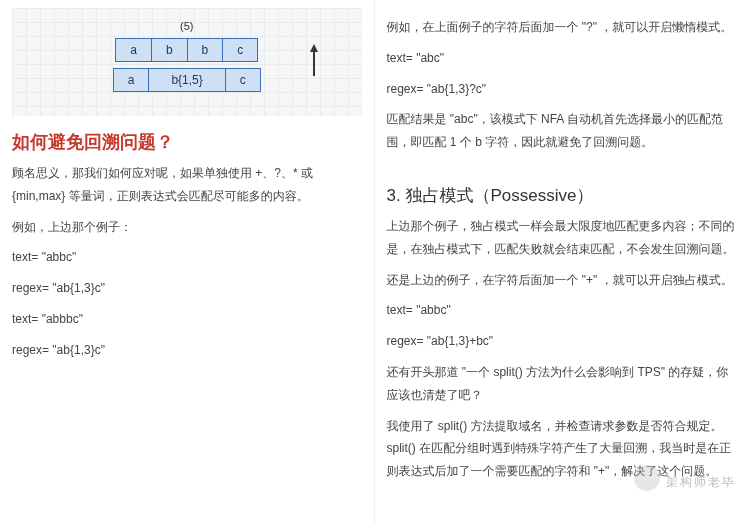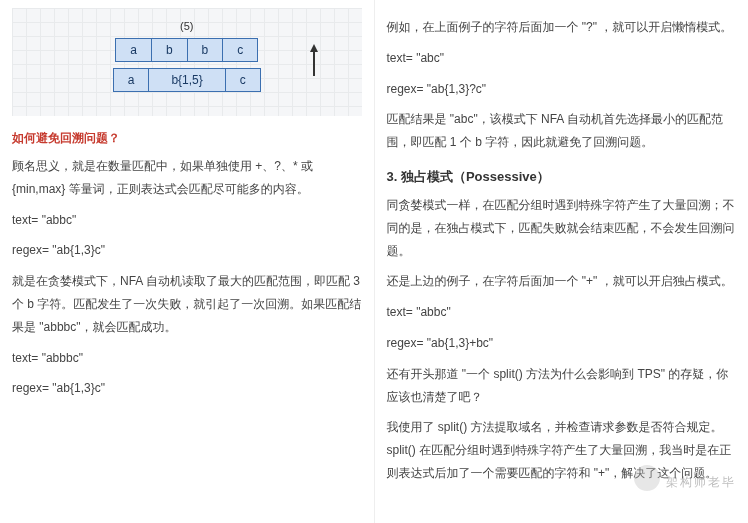--- a/index.html
+++ b/index.html
@@ -45,22 +45,22 @@
       border-right: 4px solid transparent;
       border-bottom: 8px solid #333;
     }
     .arrow::after {
       content: "";
       position: absolute;
       top: 8px; left: -1px;
       width: 2px; height: 24px;
       background: #333;
     }
-    h3.q { color: #c63a2e; font-size: 12px; font-weight: bold; margin: 10px 0 8px; }
-    h4.sec { font-size: 13px; font-weight: bold; margin: 14px 0 8px; }
+    h3.q { color: #c63a2e; font-size: 18px; font-weight: bold; margin: 10px 0 8px; }
+    h4.sec { font-size: 17px; font-weight: normal; margin: 30px 0 8px; }
     p { line-height: 1.9; margin: 8px 0; font-size: 12px; color: #444; }
     .watermark { position: absolute; right: 12px; bottom: 32px; opacity: .35; display: flex; align-items: flex-end; gap: 6px; }
     .wm-icon { width: 26px; height: 26px; border-radius: 50%; background: #bbb; }
     .wm-text { font-size: 12px; color: #444; letter-spacing: 2px; }
     .rel { position: relative; height: 100%; }
   </style>
 </head>
 <body>
 
 <div class="col col-left">
@@ -75,37 +75,37 @@
     <div class="row-cells">
       <div class="cell">a</div>
       <div class="cell wide">b{1,5}</div>
       <div class="cell">c</div>
     </div>
     <div class="arrow"></div>
   </div>
 
   <h3 class="q">如何避免回溯问题？</h3>
 
-  <p>顾名思义，就是在数量匹配中，如果单独使用 +、?、* 或 {min,max} 等量词，正则表达式会匹配尽可能多的内容。</p>
+  <p>顾名思义，那我们如何应对呢，如果单独使用 +、?、* 或 {min,max} 等量词，正则表达式会匹配尽可能多的内容。</p>
+  <p>例如，上边那个例子：</p>
   <p>text=  "abbc"</p>
   <p>regex=  "ab{1,3}c"</p>
-  <p>就是在贪婪模式下，NFA 自动机读取了最大的匹配范围，即匹配 3 个 b 字符。匹配发生了一次失败，就引起了一次回溯。如果匹配结果是 "abbbc"，就会匹配成功。</p>
   <p>text=  "abbbc"</p>
   <p>regex=  "ab{1,3}c"</p>
 
 </div>
 
 <div class="col col-right rel">
   <p>例如，在上面例子的字符后面加一个 "?" ，就可以开启懒惰模式。</p>
   <p>text=  "abc"</p>
   <p>regex=  "ab{1,3}?c"</p>
   <p>匹配结果是 "abc"，该模式下 NFA 自动机首先选择最小的匹配范围，即匹配 1 个 b 字符，因此就避免了回溯问题。</p>
 
   <h4 class="sec">3. 独占模式（Possessive）</h4>
-  <p>同贪婪模式一样，在匹配分组时遇到特殊字符产生了大量回溯；不同的是，在独占模式下，匹配失败就会结束匹配，不会发生回溯问题。</p>
+  <p>上边那个例子，独占模式一样会最大限度地匹配更多内容；不同的是，在独占模式下，匹配失败就会结束匹配，不会发生回溯问题。</p>
   <p>还是上边的例子，在字符后面加一个 "+" ，就可以开启独占模式。</p>
   <p>text=  "abbc"</p>
   <p>regex=  "ab{1,3}+bc"</p>
   <p>还有开头那道 "一个 split() 方法为什么会影响到 TPS" 的存疑，你应该也清楚了吧？</p>
   <p>我使用了 split() 方法提取域名，并检查请求参数是否符合规定。split() 在匹配分组时遇到特殊字符产生了大量回溯，我当时是在正则表达式后加了一个需要匹配的字符和 "+"，解决了这个问题。</p>
 
   <div style="clear:both"></div>
 
   <div class="watermark">
     <div class="wm-icon"></div>

